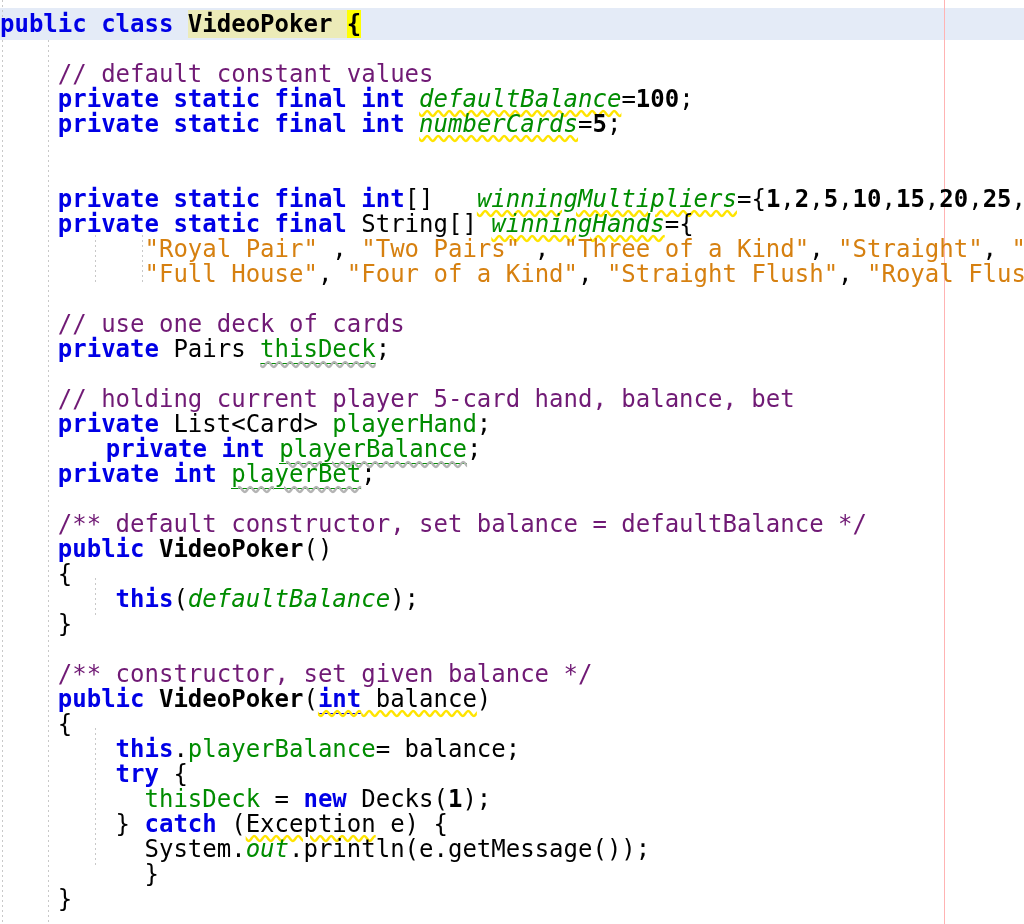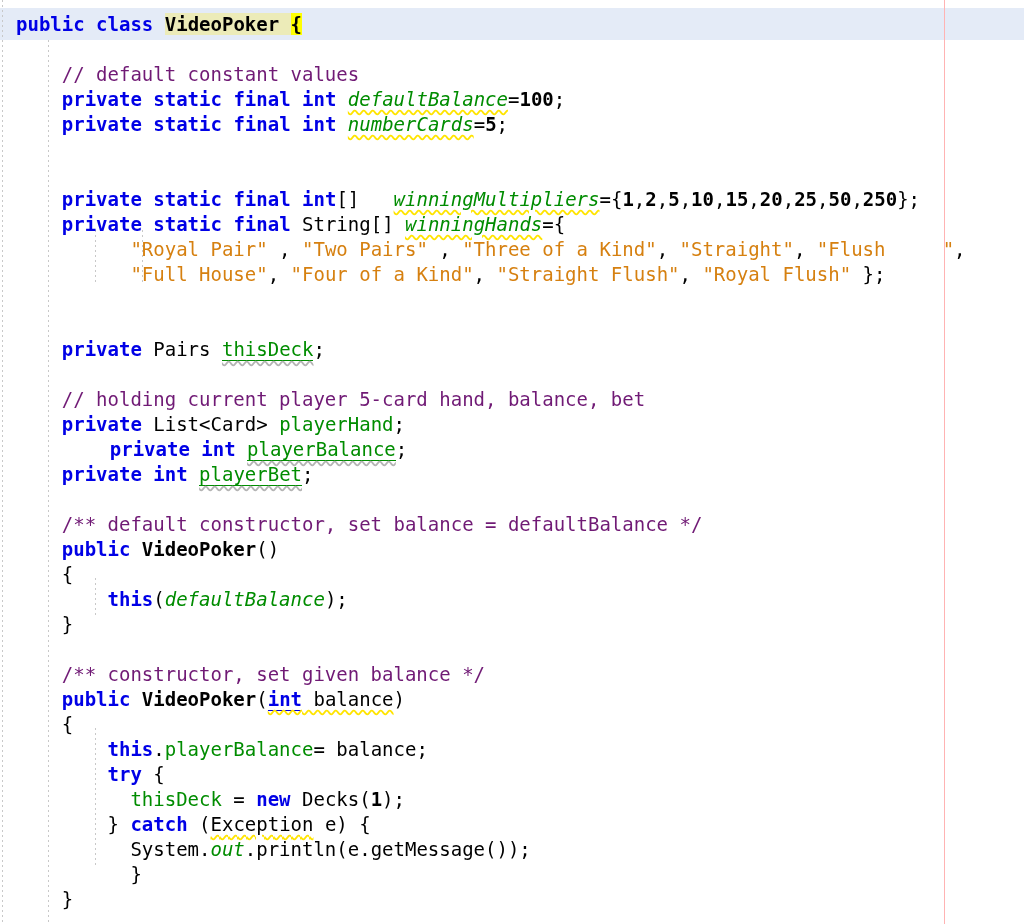--- a/index.html
+++ b/index.html
@@ -12,22 +12,22 @@
   .guide{position:absolute;top:0;bottom:0;width:1px;
          background-image:linear-gradient(to bottom,#c8c8c8 0,#c8c8c8 2px,transparent 2px,transparent 5px);
          background-size:1px 5px;background-repeat:repeat-y;}
   
   .margin-line{position:absolute;top:0;bottom:0;width:1px;background:#ffb3b3;}
 
   
   .current-line{position:absolute;left:0;width:1024px;height:32px;background:#e4ebf7;}
 
   .code{position:relative;padding:0;margin:0;}
-  .line{position:absolute;left:16px;height:25px;line-height:25px;
-        white-space:pre;font-size:19px;letter-spacing:0;}
+  .line{position:absolute;left:0;height:25px;line-height:25px;
+        white-space:pre;font-size:24px;letter-spacing:0;}
 
   
   .kw   {color:#0000e6;font-weight:bold;}
   .cmt  {color:#701a75;}
   .str  {color:#d68010;}
   .pln  {color:#000000;}
   .num  {color:#000000;font-weight:bold;}
   .fld  {color:#008c00;}
   .sfld {color:#008c00;font-style:italic;}
   .cls  {color:#000000;font-weight:bold;}
@@ -66,21 +66,21 @@
       <div class="line" style="top: 62px;"><span class="pln">    </span><span class="cmt">// default constant values</span></div>
       <div class="line" style="top: 87px;"><span class="pln">    </span><span class="kw">private</span><span class="pln"> </span><span class="kw">static</span><span class="pln"> </span><span class="kw">final</span><span class="pln"> </span><span class="kw">int</span><span class="pln"> </span><span class="sfld-u">defaultBalance</span><span class="pln">=</span><span class="num">100</span><span class="pln">;</span></div>
       <div class="line" style="top: 112px;"><span class="pln">    </span><span class="kw">private</span><span class="pln"> </span><span class="kw">static</span><span class="pln"> </span><span class="kw">final</span><span class="pln"> </span><span class="kw">int</span><span class="pln"> </span><span class="sfld-u">numberCards</span><span class="pln">=</span><span class="num">5</span><span class="pln">;</span></div>
       <div class="line" style="top: 137px;"></div>
       <div class="line" style="top: 162px;"><span class="pln">    </span></div>
       <div class="line" style="top: 187px;"><span class="pln">    </span><span class="kw">private</span><span class="pln"> </span><span class="kw">static</span><span class="pln"> </span><span class="kw">final</span><span class="pln"> </span><span class="kw">int</span><span class="pln">[]   </span><span class="sfld-u">winningMultipliers</span><span class="pln">=</span><span class="pln">{</span><span class="num">1</span><span class="pln">,</span><span class="num">2</span><span class="pln">,</span><span class="num">5</span><span class="pln">,</span><span class="num">10</span><span class="pln">,</span><span class="num">15</span><span class="pln">,</span><span class="num">20</span><span class="pln">,</span><span class="num">25</span><span class="pln">,</span><span class="num">50</span><span class="pln">,</span><span class="num">250</span><span class="pln">};</span></div>
       <div class="line" style="top: 212px;"><span class="pln">    </span><span class="kw">private</span><span class="pln"> </span><span class="kw">static</span><span class="pln"> </span><span class="kw">final</span><span class="pln"> </span><span class="pln">String</span><span class="pln">[] </span><span class="sfld-u">winningHands</span><span class="pln">={</span></div>
       <div class="line" style="top: 237px;"><span class="pln">          </span><span class="str">"Royal Pair"</span><span class="pln"> , </span><span class="str">"Two Pairs"</span><span class="pln"> , </span><span class="str">"Three of a Kind"</span><span class="pln">, </span><span class="str">"Straight"</span><span class="pln">, </span><span class="str">"Flush     "</span><span class="pln">,</span></div>
       <div class="line" style="top: 262px;"><span class="pln">          </span><span class="str">"Full House"</span><span class="pln">, </span><span class="str">"Four of a Kind"</span><span class="pln">, </span><span class="str">"Straight Flush"</span><span class="pln">, </span><span class="str">"Royal Flush"</span><span class="pln"> };</span></div>
       <div class="line" style="top: 287px;"></div>
-      <div class="line" style="top: 312px;"><span class="pln">    </span></div>
+      <div class="line" style="top: 312px;"><span class="pln">    </span><span class="cmt">// use one deck of cards</span></div>
       <div class="line" style="top: 337px;"><span class="pln">    </span><span class="kw">private</span><span class="pln"> </span><span class="pln">Pairs</span><span class="pln"> </span><span class="fld-du">thisDeck</span><span class="pln">;</span></div>
       <div class="line" style="top: 362px;"></div>
       <div class="line" style="top: 387px;"><span class="pln">    </span><span class="cmt">// holding current player 5-card hand, balance, bet</span></div>
       <div class="line" style="top: 412px;"><span class="pln">    </span><span class="kw">private</span><span class="pln"> </span><span class="pln">List&lt;Card&gt;</span><span class="pln"> </span><span class="fld">playerHand</span><span class="pln">;</span></div>
       <div class="line" style="top: 437px; padding-left: 48px;"><span class="pln">    </span><span class="kw">private</span><span class="pln"> </span><span class="kw">int</span><span class="pln"> </span><span class="fld-du">playerBalance</span><span class="pln">;</span></div>
       <div class="line" style="top: 462px;"><span class="pln">    </span><span class="kw">private</span><span class="pln"> </span><span class="kw">int</span><span class="pln"> </span><span class="fld-du">playerBet</span><span class="pln">;</span></div>
       <div class="line" style="top: 487px;"></div>
       <div class="line" style="top: 512px;"><span class="pln">    </span><span class="cmt">/** default constructor, set balance = defaultBalance */</span></div>
       <div class="line" style="top: 537px;"><span class="pln">    </span><span class="kw">public</span><span class="pln"> </span><span class="cls">VideoPoker</span><span class="pln">()</span></div>
       <div class="line" style="top: 562px;"><span class="pln">    </span><span class="pln">{</span></div>

